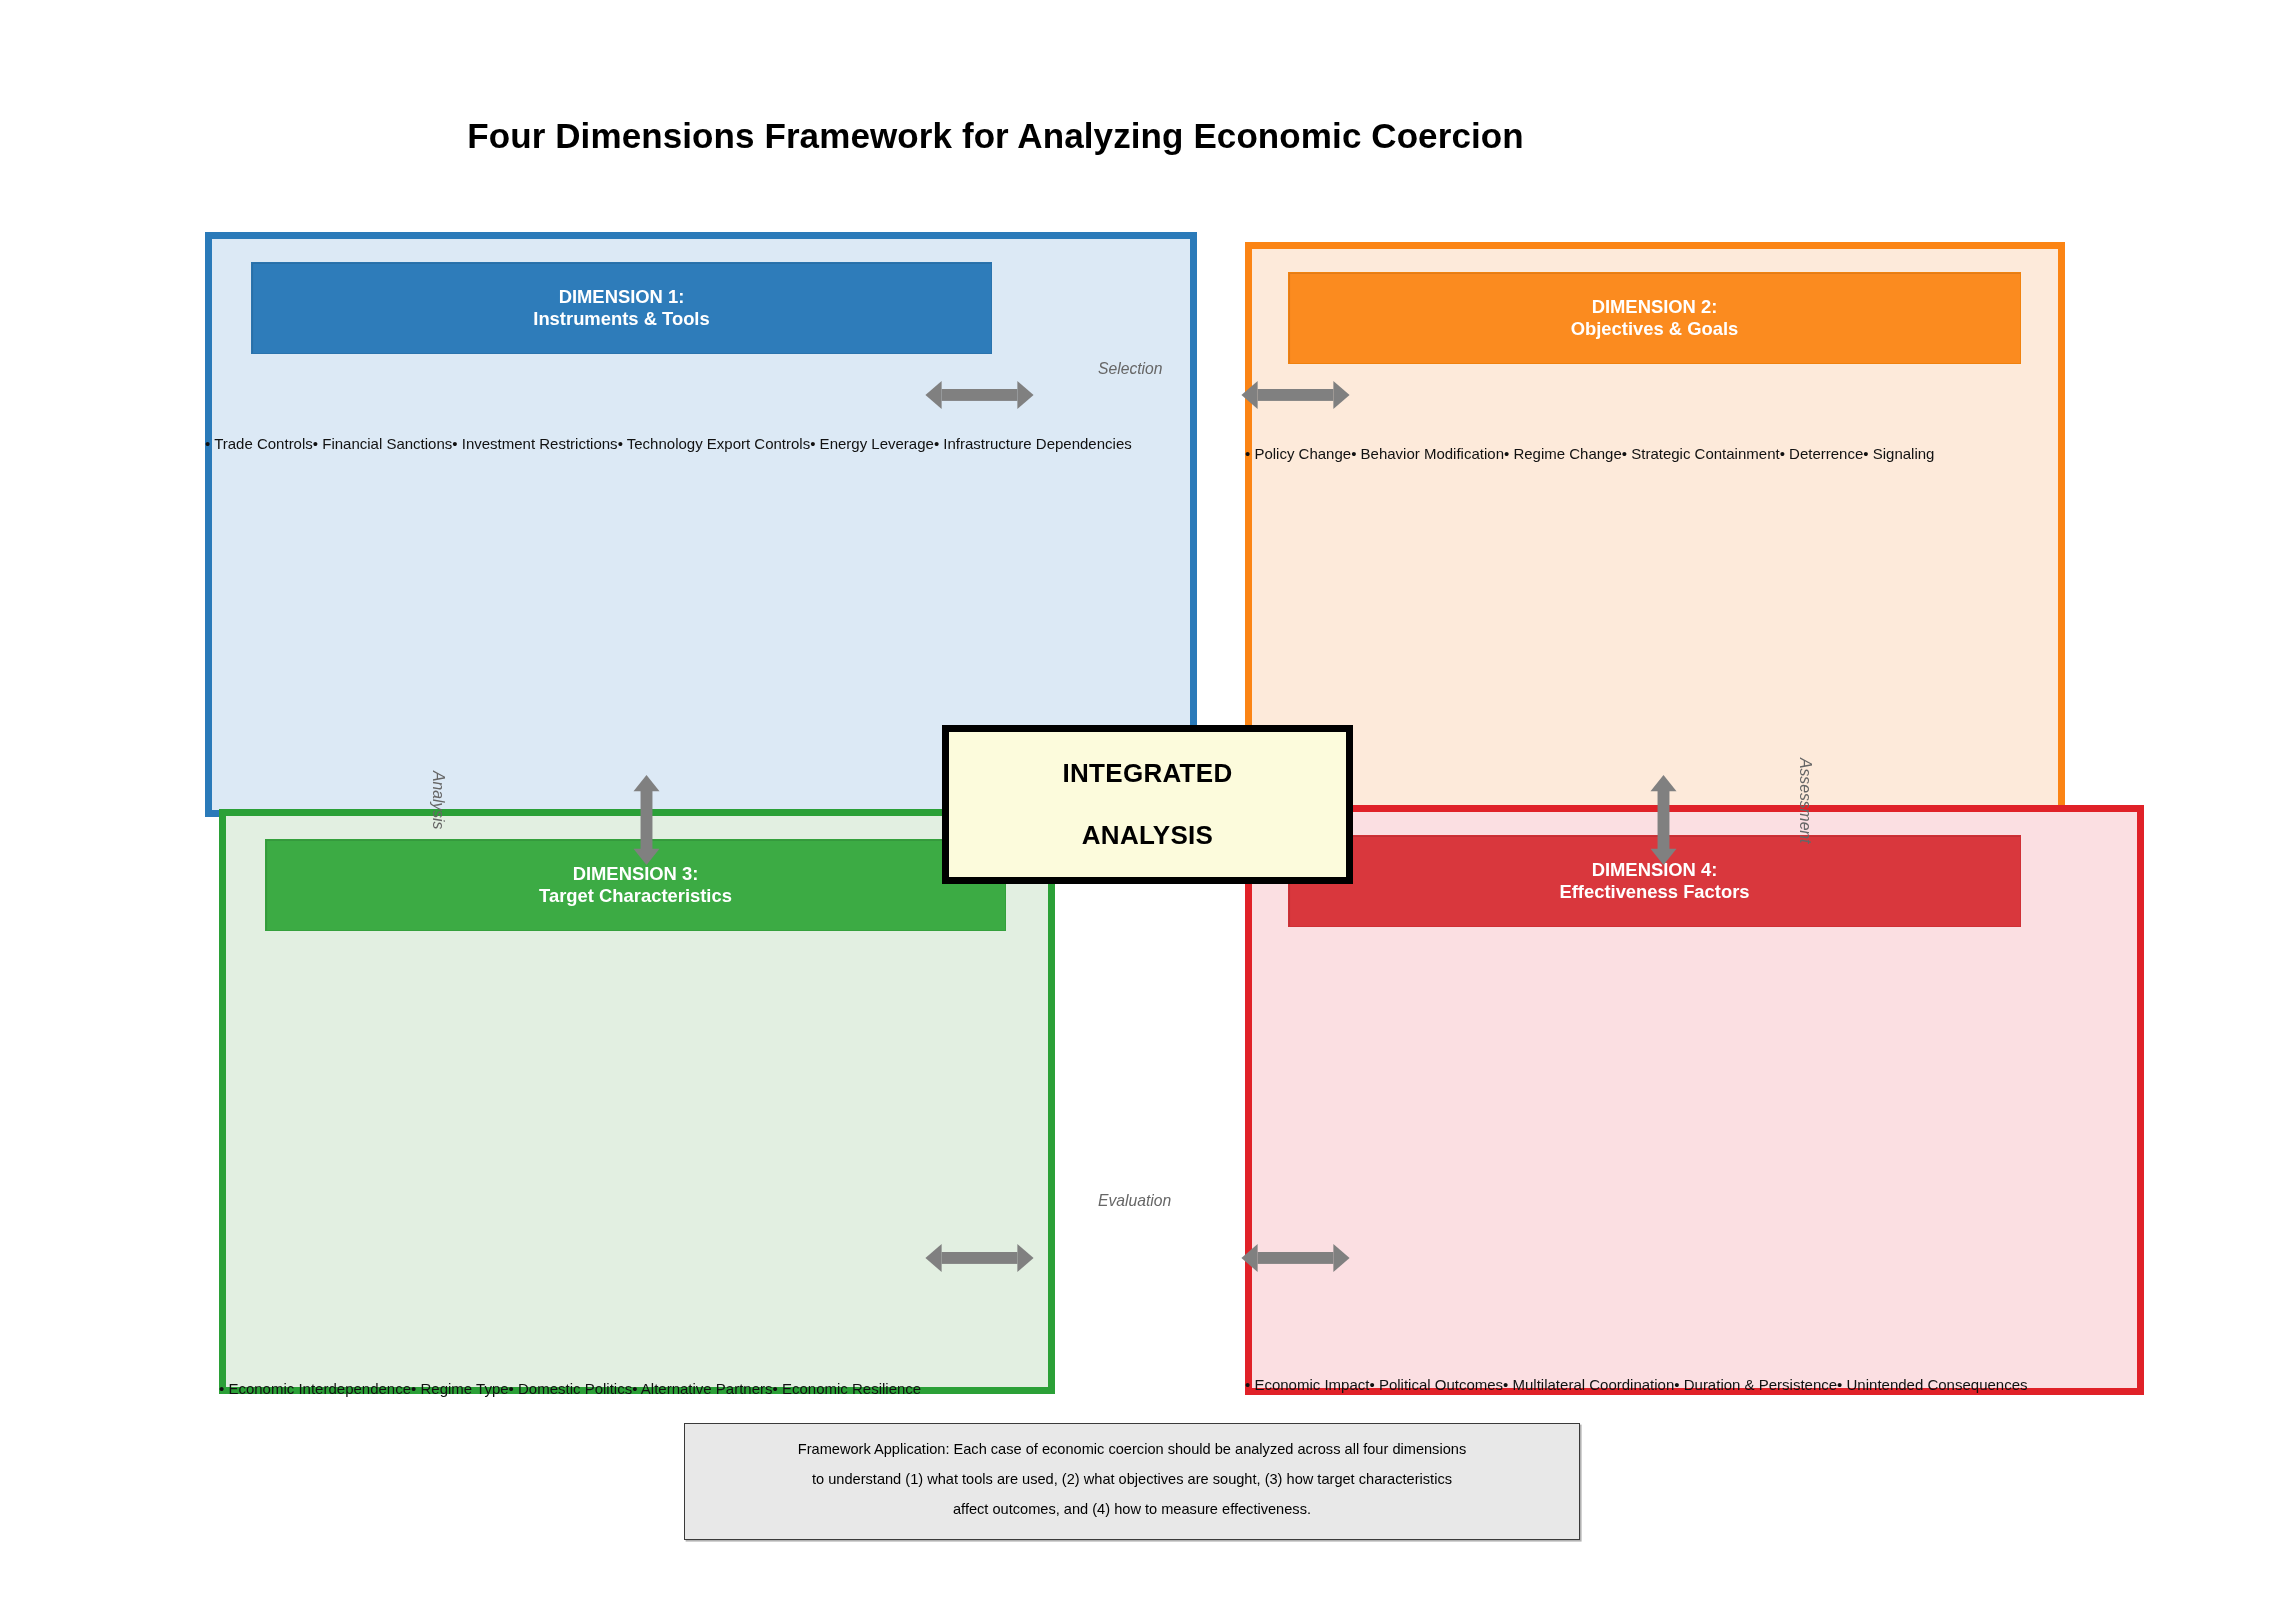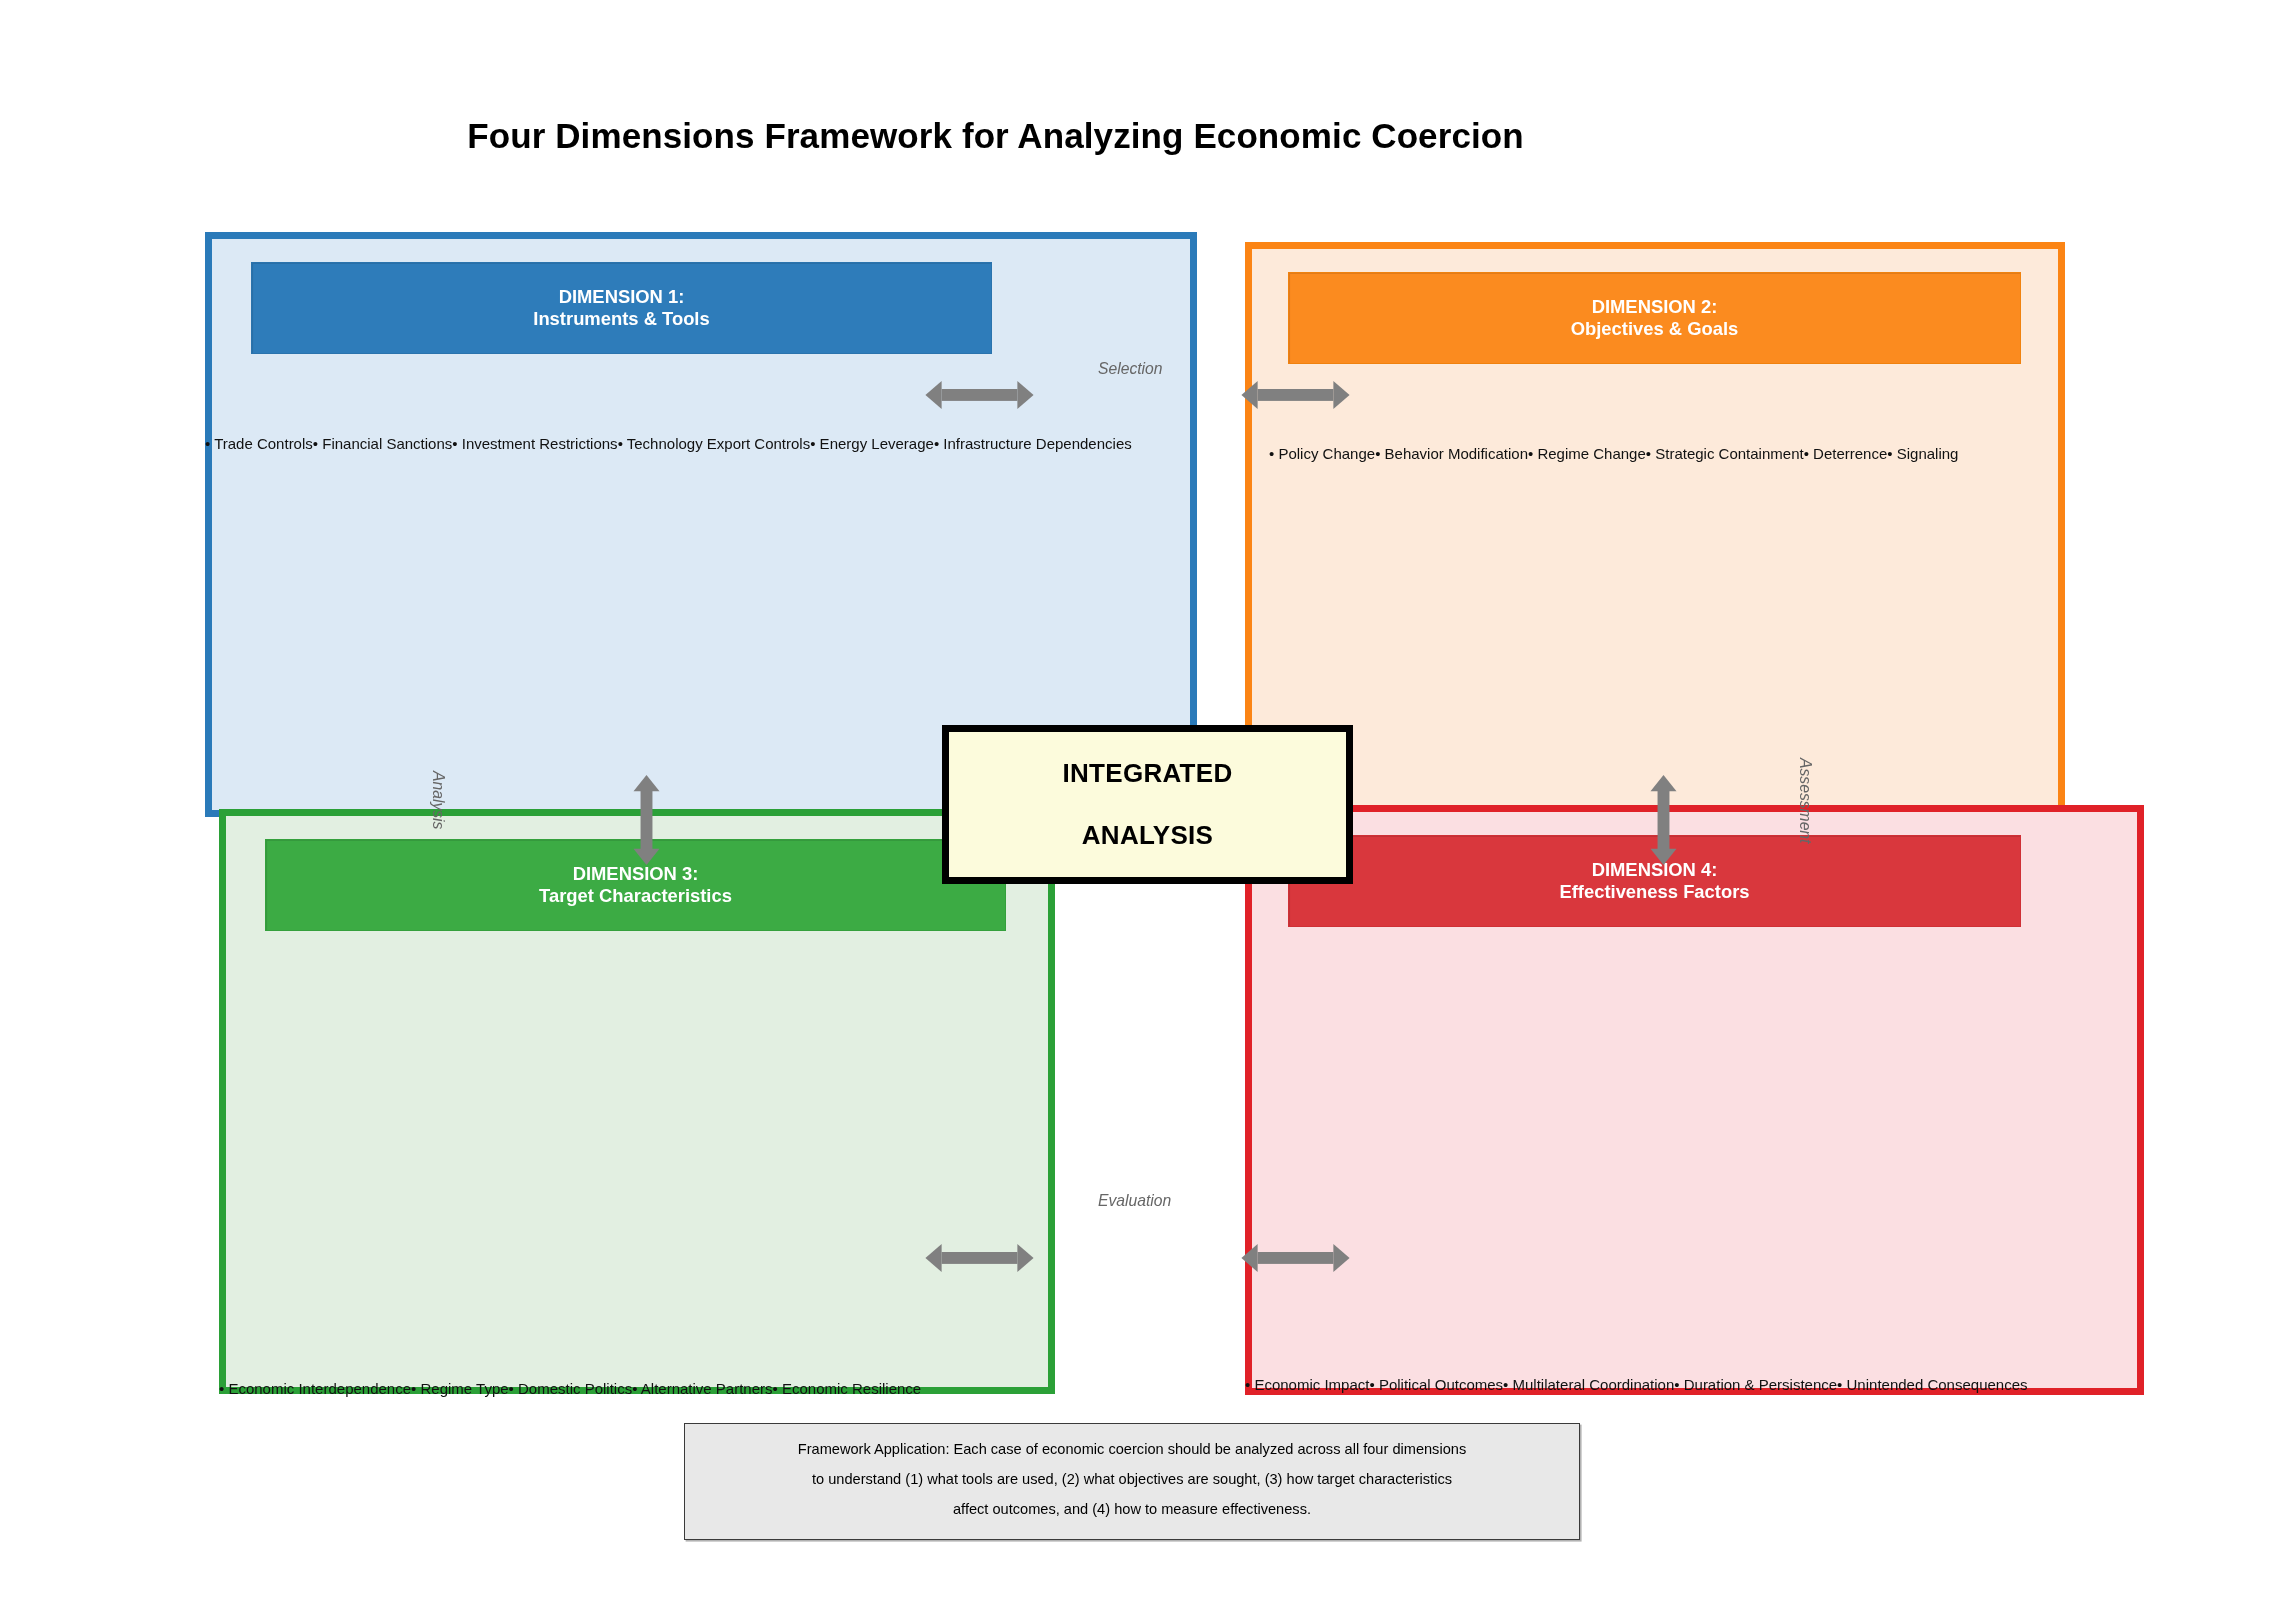--- a/index.html
+++ b/index.html
@@ -42,21 +42,21 @@
   
   #quad-1{left:205px;top:232px;width:992px;height:585px;}
   #quad-1 .frame{background:#dce9f5;border:7.6px solid #2a7ab9;}
   #quad-1 .header{left:46px;top:30px;width:741px;height:92px;background:#2e7cba;border:1.1px solid #2a73ad;}
   #quad-1 .items{top:184px;}
 
   
   #quad-2{left:1245px;top:242px;width:820px;height:585px;}
   #quad-2 .frame{background:#fdeada;border:7.6px solid #fb8414;}
   #quad-2 .header{left:43px;top:30px;width:733px;height:92px;background:#fb8b1f;border:1.1px solid #f0820e;}
-  #quad-2 .items{top:184px;margin-left:24px;}
+  #quad-2 .items{top:184px;}
 
   
   #quad-3{left:219px;top:809px;width:836px;height:585px;}
   #quad-3 .frame{background:#e2efe1;border:7.6px solid #2ba037;}
   #quad-3 .header{left:46px;top:30px;width:741px;height:92px;background:#3cab44;border:1.1px solid #34a03c;}
   #quad-3 .items{top:552px;}
 
   
   #quad-4{left:1245px;top:805px;width:899px;height:590px;}
   #quad-4 .frame{background:#fbdfe2;border:7.6px solid #e02128;}

